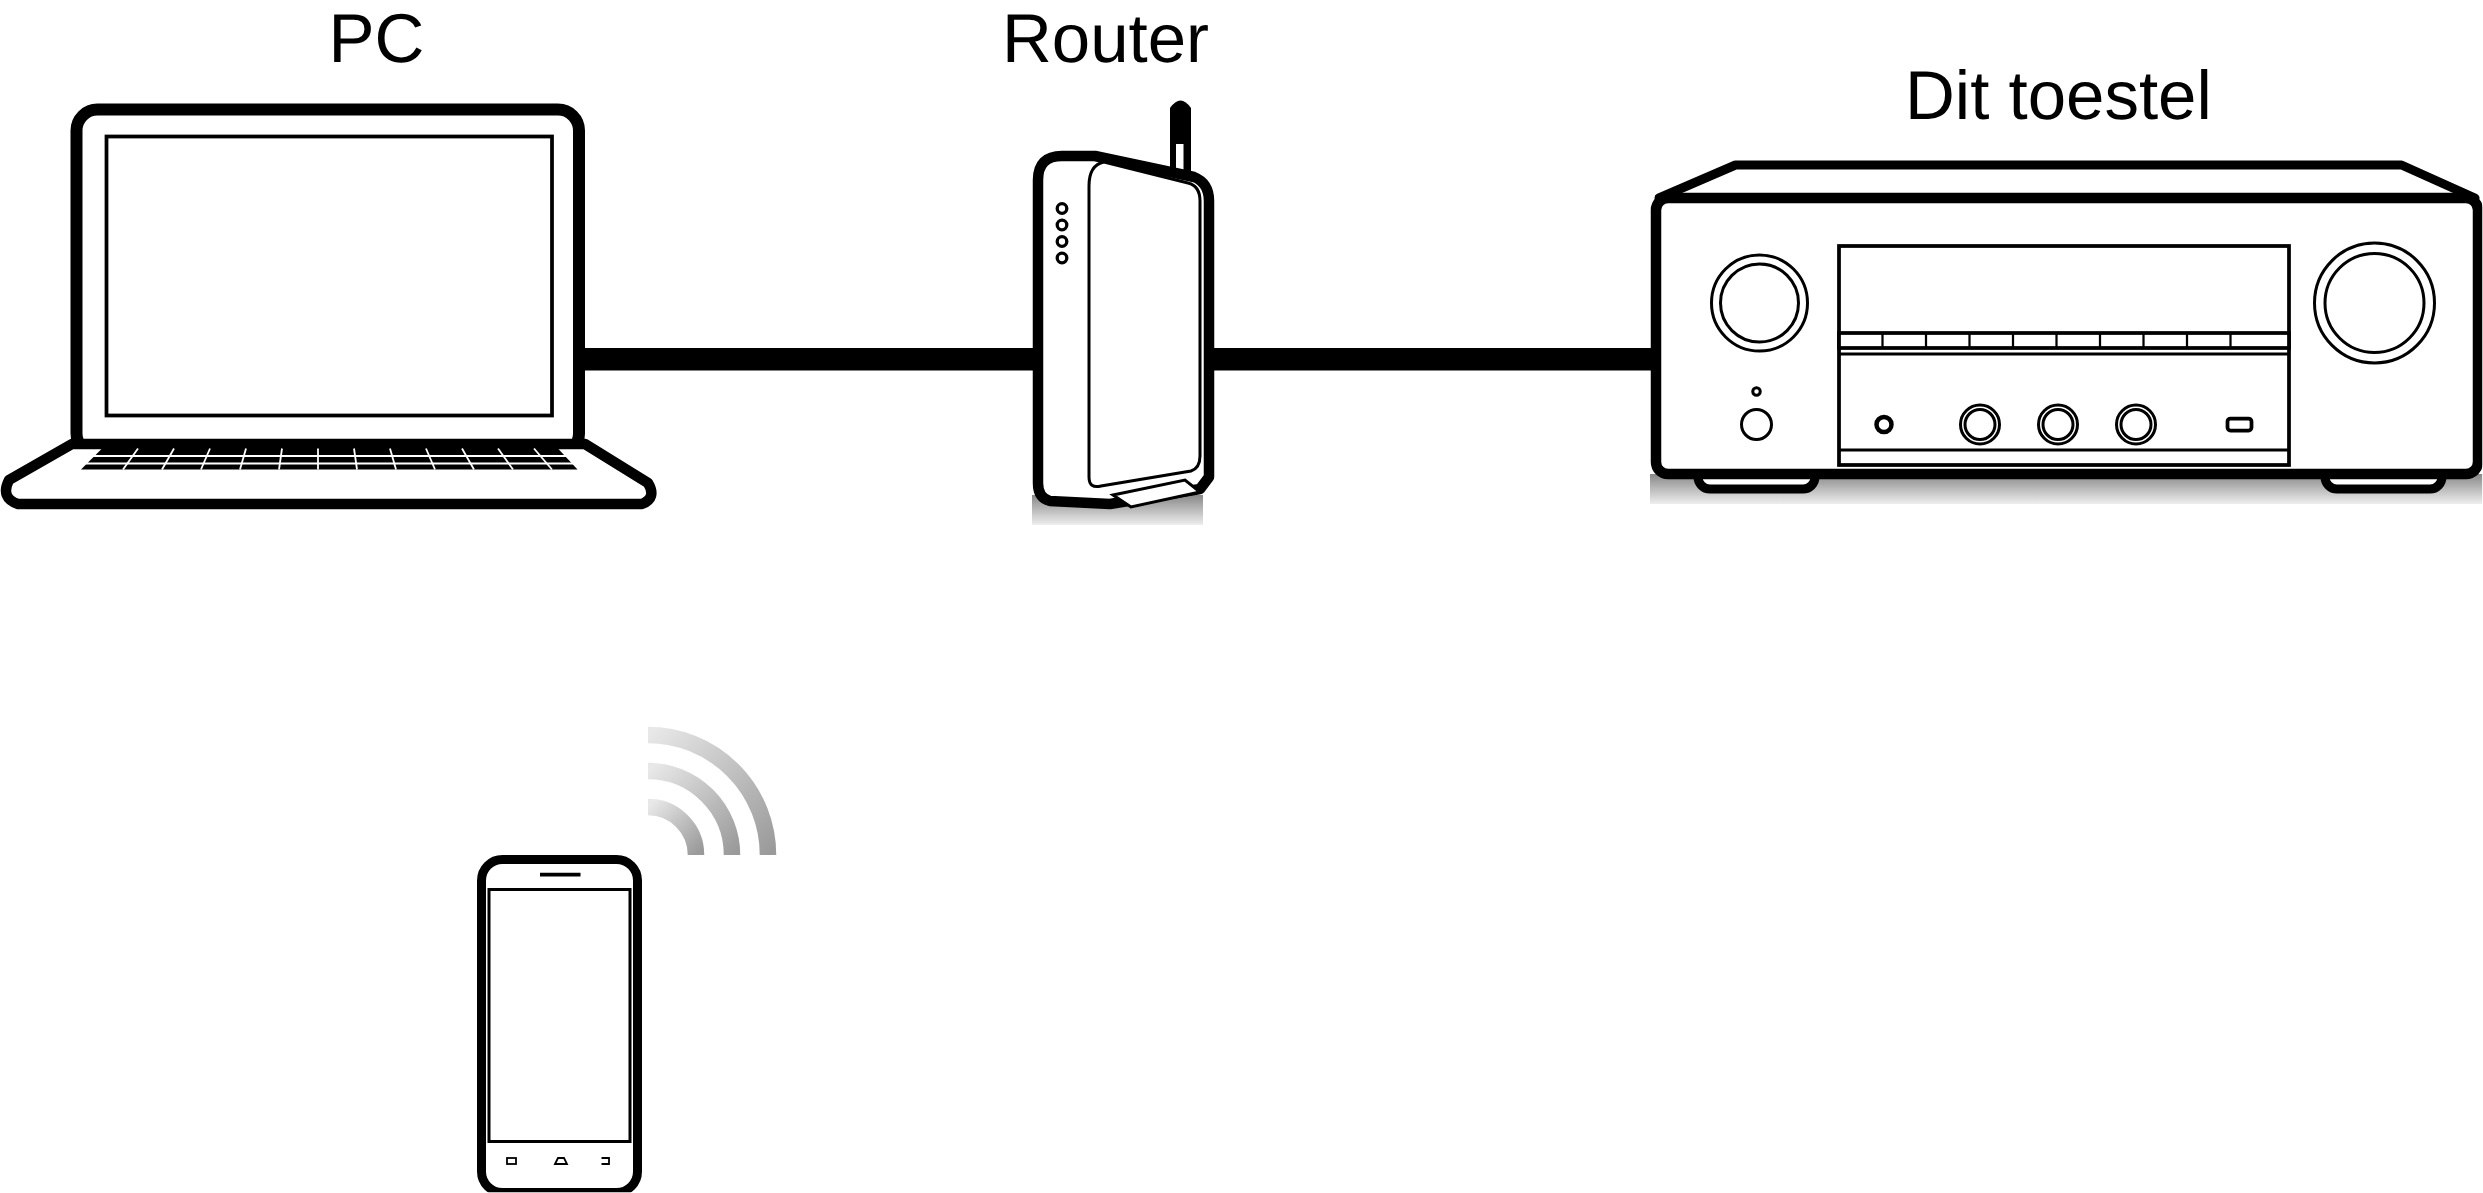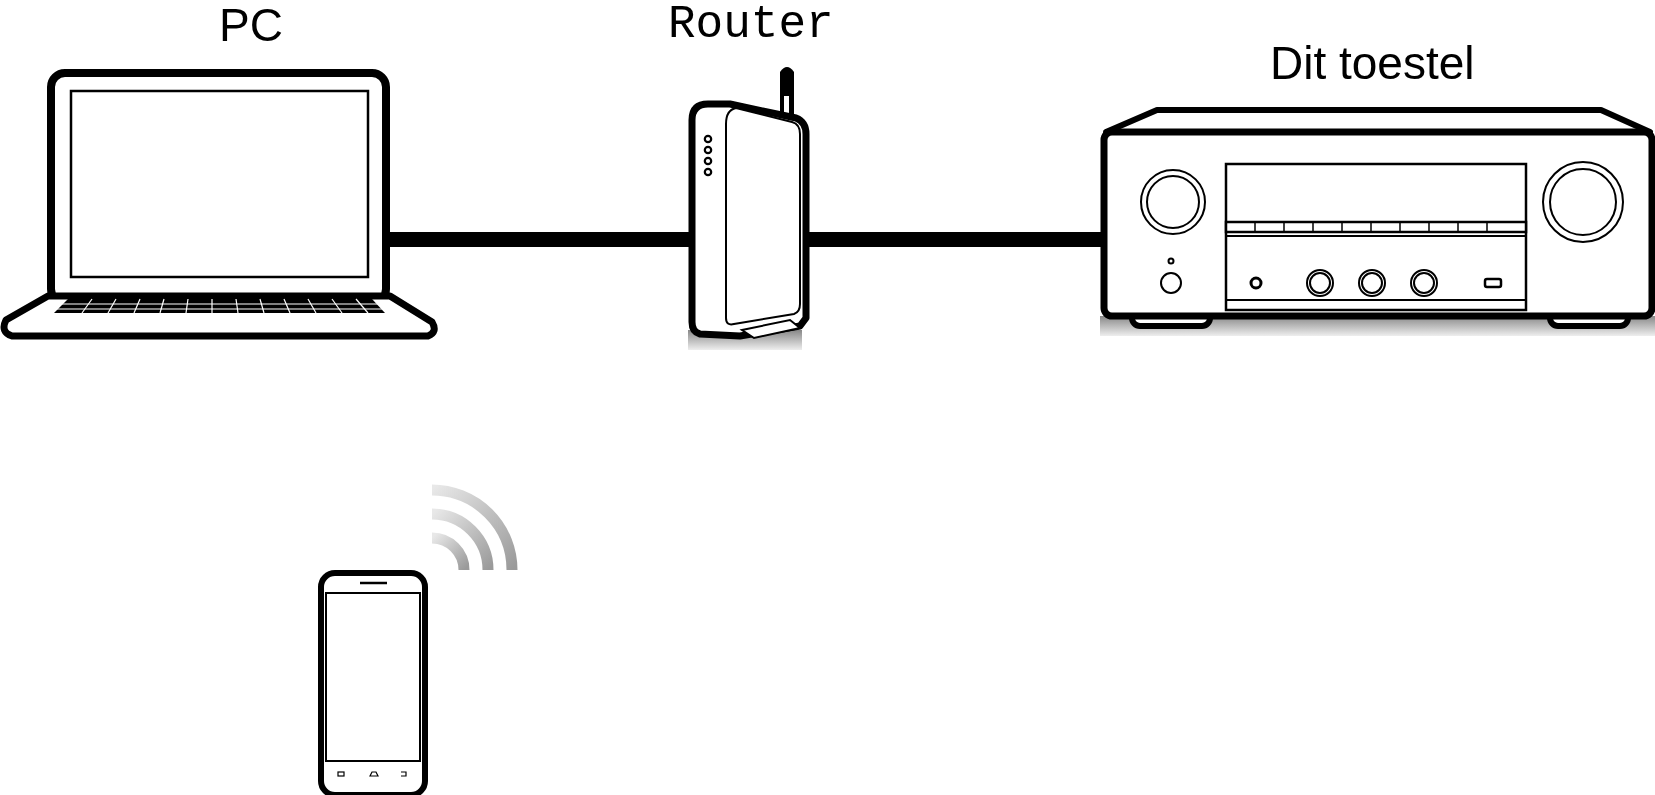--- a/index.html
+++ b/index.html
@@ -4,21 +4,21 @@
 <style>
   html, body { margin:0; padding:0; background:#ffffff; }
   body { width:1655px; height:795px; position:relative; overflow:hidden; font-family:"Liberation Sans", sans-serif; }
   .label { position:absolute; font-size:46px; color:#000; line-height:1; white-space:nowrap; }
   svg.diagram { position:absolute; left:0; top:0; }
 </style>
 </head>
 <body>
 
 <div class="label" style="left:186px; top:2px;margin-left:33px;">PC</div>
-<div class="label" style="left:668px; top:2px;font-family:Liberation Mono, monospace;">Router</div>
+<div class="label" style="left:668px; top:2px;">Router</div>
 <div class="label" style="left:1270px; top:40px;">Dit toestel</div>
 
 <svg class="diagram" width="1655" height="795" viewBox="0 0 1655 795">
   <defs>
     <linearGradient id="shadow" x1="0" y1="0" x2="0" y2="1">
       <stop offset="0" stop-color="#888"></stop>
       <stop offset="1" stop-color="#eee"></stop>
     </linearGradient>
     <linearGradient id="wifiGrad" x1="0" y1="0" x2="1" y2="1">
       <stop offset="0" stop-color="#e8e8e8"></stop>

